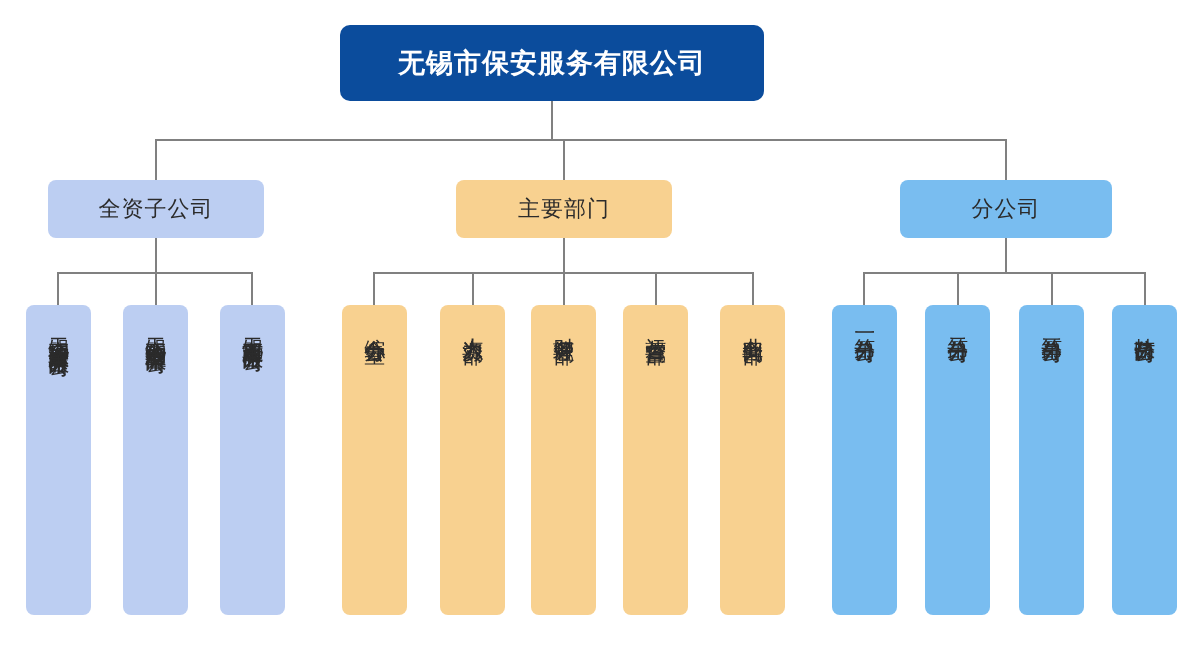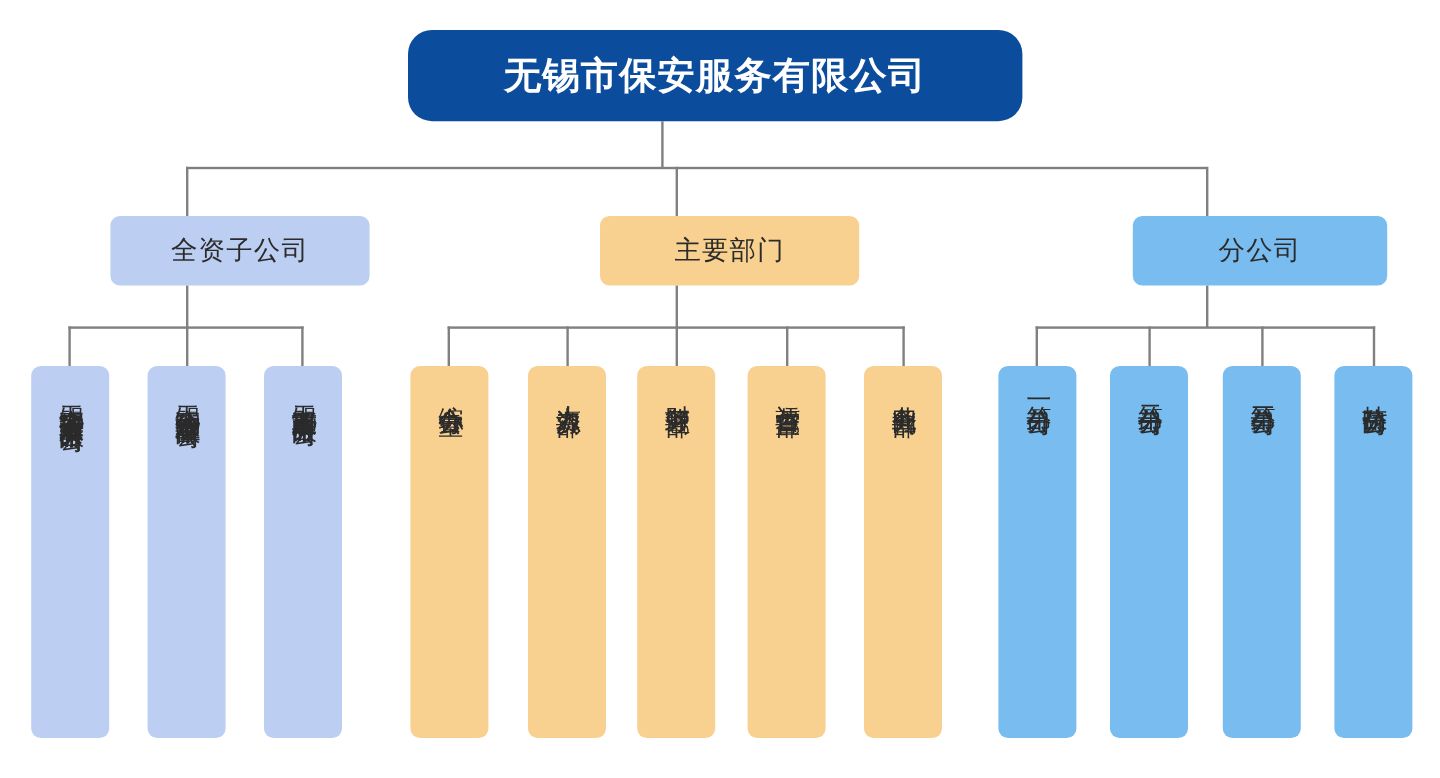--- a/index.html
+++ b/index.html
@@ -36,39 +36,38 @@
     display: flex;
     align-items: center;
     justify-content: center;
     text-align: center;
   }
 
   
   .node-root {
     left: 340px;
     top: 25px;
-    width: 512px;
+    width: 424px;
     height: 76px;
-    border-radius: 20px;
+    border-radius: 10px;
     background: #0b4c9c;
     color: #ffffff;
-    font-size: 31px;
+    font-size: 27px;
     font-weight: bold;
     letter-spacing: 1px;
   }
 
   
   .node-group {
     height: 58px;
     border-radius: 8px;
     top: 180px;
     font-size: 22px;
     color: #2b2b2b;
     letter-spacing: 1px;
-    margin-left: 44px;
   }
   .node-group.g-sub    { left: 48px;  width: 216px; background: #bccef2; }
   .node-group.g-dept   { left: 456px; width: 216px; background: #f8d190; }
   .node-group.g-branch { left: 900px; width: 212px; background: #79bdf0; }
 
   
   .node-leaf {
     top: 305px;
     width: 65px;
     height: 310px;

